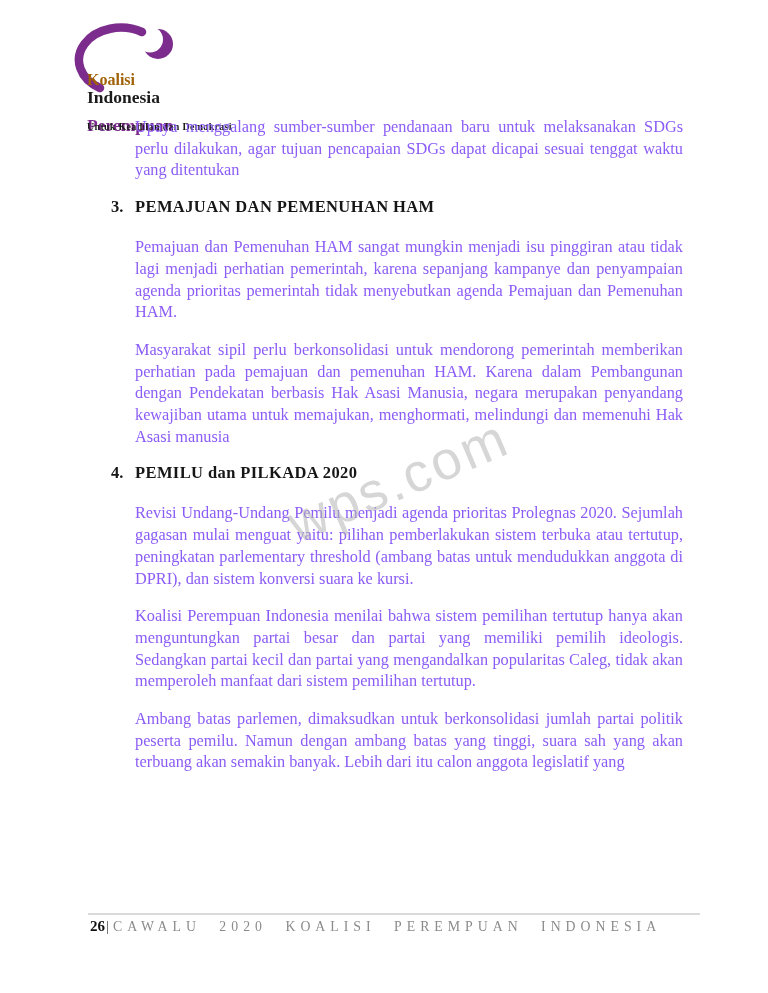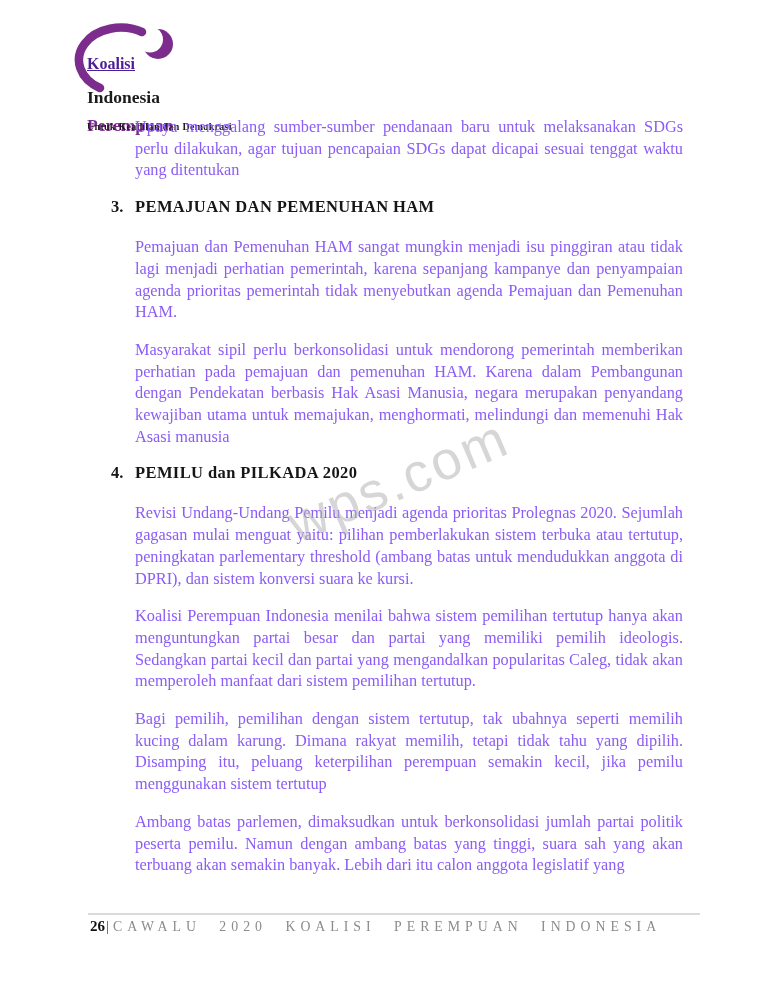--- a/index.html
+++ b/index.html
@@ -8,21 +8,21 @@
     background:#ffffff;
     position:relative;
     overflow:hidden;
     font-family:"Liberation Serif", serif;
   }
 
   
   .logo { position:absolute; left:72px; top:20px; width:190px; height:100px; }
   .logo svg { position:absolute; left:0; top:0; }
   .logo-line { position:absolute; left:15px; line-height:1; white-space:nowrap; }
-  .logo-koalisi   { top:36px; font-size:16px;   font-weight:bold; color:#4c1d95;text-decoration:underline; }
+  .logo-koalisi   { top:52px; font-size:16px;   font-weight:bold; color:#a16207; }
   .logo-perempuan { top:53px; font-size:17.5px; font-weight:bold; color:#7b2c8c;margin-top:44px; }
   .logo-indonesia { top:69px; font-size:17.5px; font-weight:bold; color:#1b1b1b; }
   .logo-tagline   { top:102px; font-size:10px;  font-weight:bold; color:#1b1b1b; letter-spacing:0.3px; }
 
   
   .content { position:absolute; left:135px; top:116px; width:548px; z-index:1; }
   p.body {
     margin:0 0 16px 0;
     font-size:16.3px;
     line-height:21.7px;
@@ -103,21 +103,20 @@
     <p class="body">Pemajuan dan Pemenuhan HAM sangat mungkin menjadi isu pinggiran atau tidak lagi menjadi perhatian pemerintah, karena sepanjang kampanye dan penyampaian agenda prioritas pemerintah tidak menyebutkan agenda Pemajuan dan Pemenuhan HAM.</p>
     <p class="body">Masyarakat sipil perlu berkonsolidasi untuk mendorong pemerintah memberikan perhatian pada pemajuan dan pemenuhan HAM. Karena dalam Pembangunan dengan Pendekatan berbasis Hak Asasi Manusia, negara merupakan penyandang kewajiban utama untuk memajukan, menghormati, melindungi dan memenuhi Hak Asasi manusia</p>
 
     <h2 class="section">
       <span class="num">4.</span>
       <span>PEMILU dan PILKADA 2020</span>
     </h2>
 
     <p class="body">Revisi Undang-Undang Pemilu menjadi agenda prioritas Prolegnas 2020. Sejumlah gagasan mulai menguat yaitu: pilihan pemberlakukan sistem terbuka atau tertutup, peningkatan parlementary threshold (ambang batas untuk mendudukkan anggota di DPRI), dan sistem konversi suara ke kursi.</p>
     <p class="body">Koalisi Perempuan Indonesia menilai bahwa sistem pemilihan tertutup hanya akan menguntungkan partai besar dan partai yang memiliki pemilih ideologis. Sedangkan partai kecil dan partai yang mengandalkan popularitas Caleg, tidak akan memperoleh manfaat dari sistem pemilihan tertutup.</p>
-    <p class="body">Bagi pemilih, pemilihan dengan sistem tertutup, tak ubahnya seperti memilih kucing dalam karung. Dimana rakyat memilih, tetapi tidak tahu yang dipilih. Disamping itu, peluang keterpilihan perempuan semakin kecil, jika pemilu menggunakan sistem tertutup</p>
     <p class="body">Ambang batas parlemen, dimaksudkan untuk berkonsolidasi jumlah partai politik peserta pemilu. Namun dengan ambang batas yang tinggi, suara sah yang akan terbuang akan semakin banyak. Lebih dari itu calon anggota legislatif yang</p>
 
   </div>
 
   <div class="footer-line"></div>
   <div class="footer">
     <span class="page-num">26</span>
     <span class="sep">|</span>
     <span class="footer-text">CAWALU 2020 KOALISI PEREMPUAN INDONESIA</span>
   </div>

